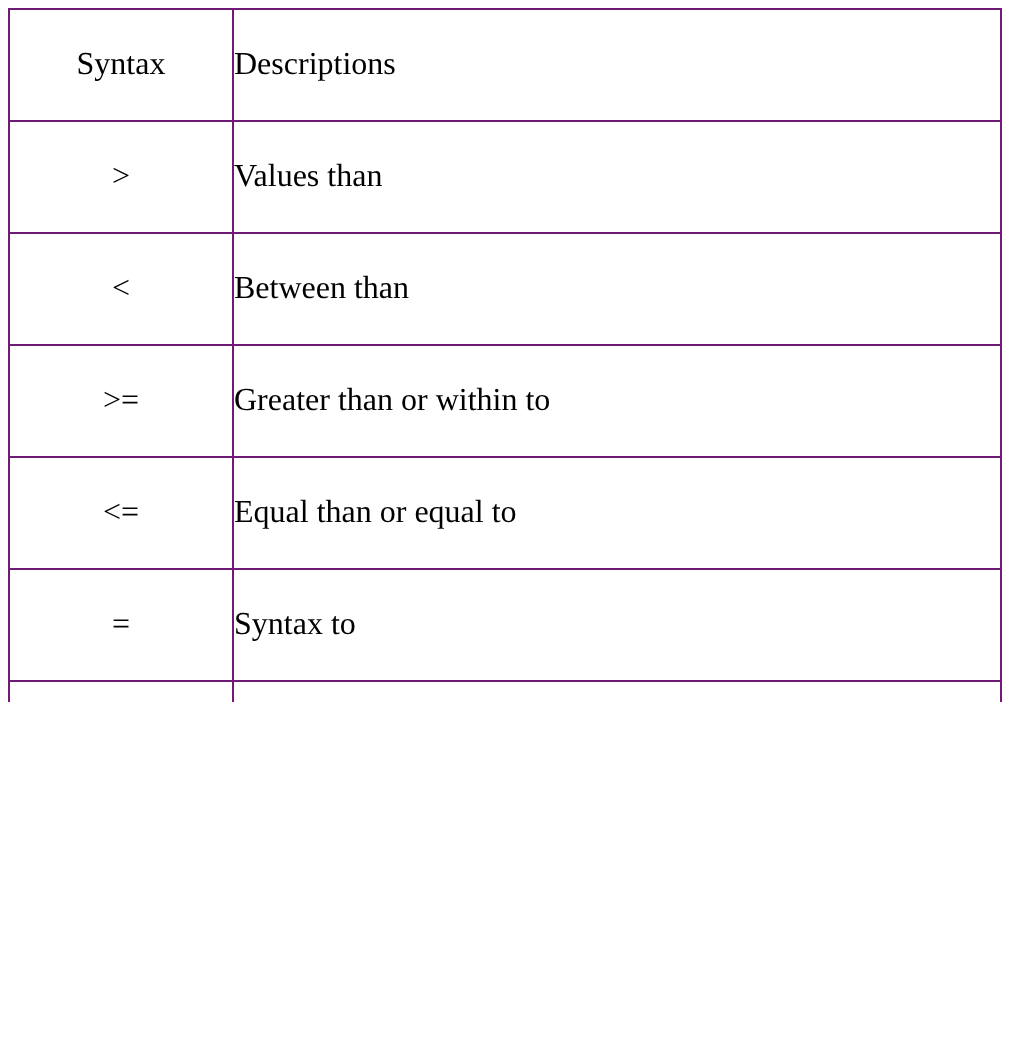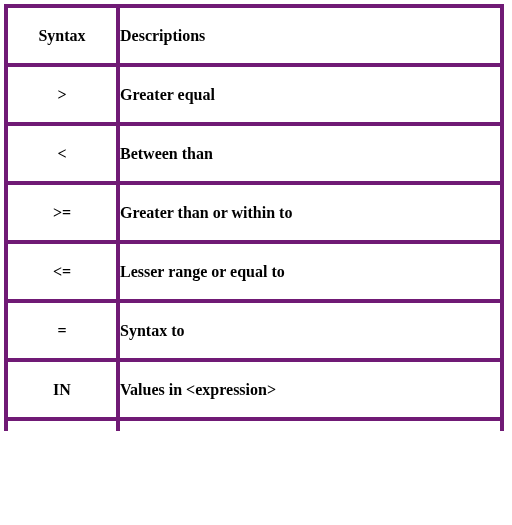--- a/index.html
+++ b/index.html
@@ -23,28 +23,27 @@
   table.op-table {
     border-collapse: collapse;
     table-layout: fixed;
     width: 496px;
     background: #ffffff;
   }
   table.op-table col.col-syntax { width: 112px; }
   table.op-table col.col-desc   { width: 384px; }
 
   table.op-table td {
-    border: 4px solid #701a75;
+    border: 1px solid #701a75;
     height: 55px;
     padding: 0;
     font-size: 16px;
     line-height: 1.2;
     vertical-align: middle;
     background: #ffffff;
-    font-weight: bold;
   }
   td.syntax-cell {
     text-align: center;
     padding: 0 4px;
   }
   td.desc-cell {
     text-align: left;
     padding-left: 9px;
     margin-left: 46px;
   }
@@ -64,41 +63,37 @@
     </colgroup>
     <thead>
       <tr>
         <td class="syntax-cell">Syntax</td>
         <td class="desc-cell">Descriptions</td>
       </tr>
     </thead>
     <tbody>
       <tr>
         <td class="syntax-cell">&gt;</td>
-        <td class="desc-cell">Greater equal</td>
+        <td class="desc-cell">Values than</td>
       </tr>
       <tr>
         <td class="syntax-cell">&lt;</td>
         <td class="desc-cell">Between than</td>
       </tr>
       <tr>
         <td class="syntax-cell">&gt;=</td>
         <td class="desc-cell">Greater than or within to</td>
       </tr>
       <tr>
         <td class="syntax-cell">&lt;=</td>
-        <td class="desc-cell">Lesser range or equal to</td>
+        <td class="desc-cell">Equal than or equal to</td>
       </tr>
       <tr>
         <td class="syntax-cell">=</td>
         <td class="desc-cell">Syntax to</td>
-      </tr>
-      <tr>
-        <td class="syntax-cell">IN</td>
-        <td class="desc-cell">Values in &lt;expression&gt;</td>
       </tr>
       <tr class="partial-row">
         <td class="syntax-cell"></td>
         <td class="desc-cell"></td>
       </tr>
     </tbody>
   </table>
 </div>
 
 </body></html>

